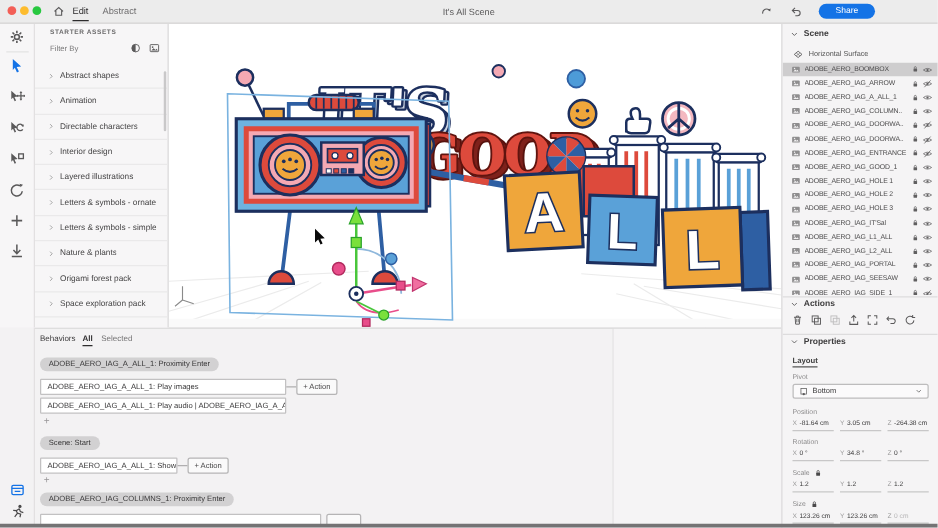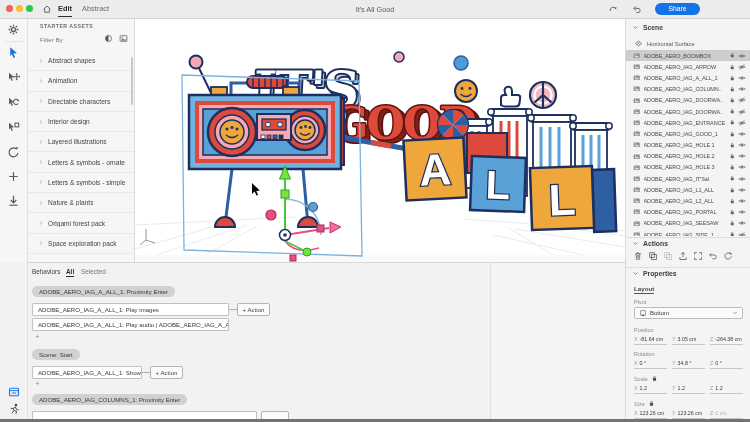--- a/index.html
+++ b/index.html
@@ -185,23 +185,23 @@
 </defs>
 </svg>
 
 <div id="topbar">
   <span class="tl" style="left:6px;background:#f35f57"></span>
   <span class="tl" style="left:16px;background:#fdbc2e"></span>
   <span class="tl" style="left:26px;background:#28c840"></span>
   <svg class="ic" viewBox="0 0 16 16" style="position:absolute;left:42px;top:4px;width:10px;height:10px">
       <use href="#i-home"></use>
     </svg>
-  <span class="tb-tab" style="left:58px;font-weight:bold;color:#2c2b2c;border-bottom:1.5px solid #2c2b2c;padding-bottom:2.5px">Edit</span>
+  <span class="tb-tab" style="left:58px;font-weight:normal;color:#2c2b2c;border-bottom:1.5px solid #2c2b2c;padding-bottom:2.5px">Edit</span>
   <span class="tb-tab" style="left:82px;color:#6e6d6e">Abstract</span>
-  <span id="title">It's All Good</span>
+  <span id="title">It's All Scene</span>
   <svg class="ic" viewBox="0 0 16 16" style="position:absolute;left:608px;top:4px;width:10px;height:10px">
       <use href="#i-redo"></use>
     </svg>
   <svg class="ic" viewBox="0 0 16 16" style="position:absolute;left:632px;top:4px;width:10px;height:10px">
       <use href="#i-undo"></use>
     </svg>
   <button id="share-btn">Share</button>
 </div>
 
 <div id="toolstrip">

